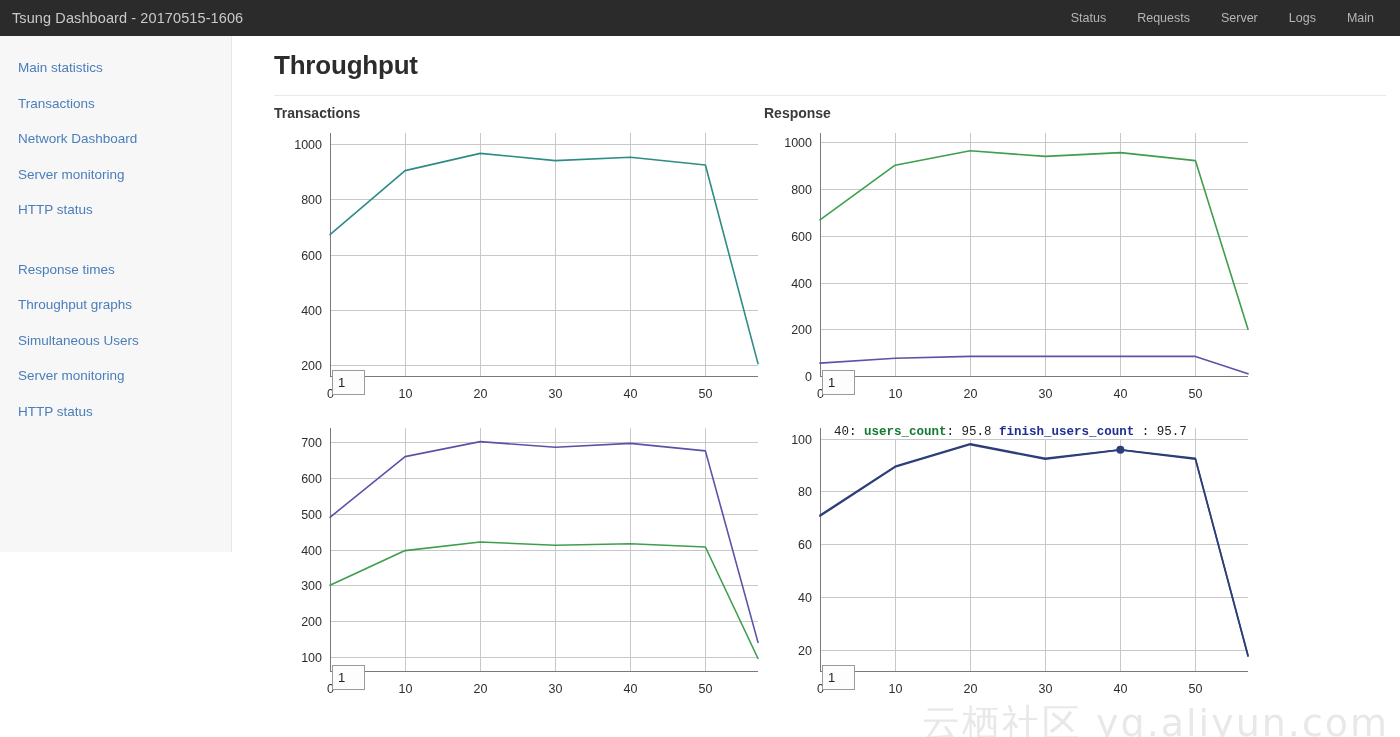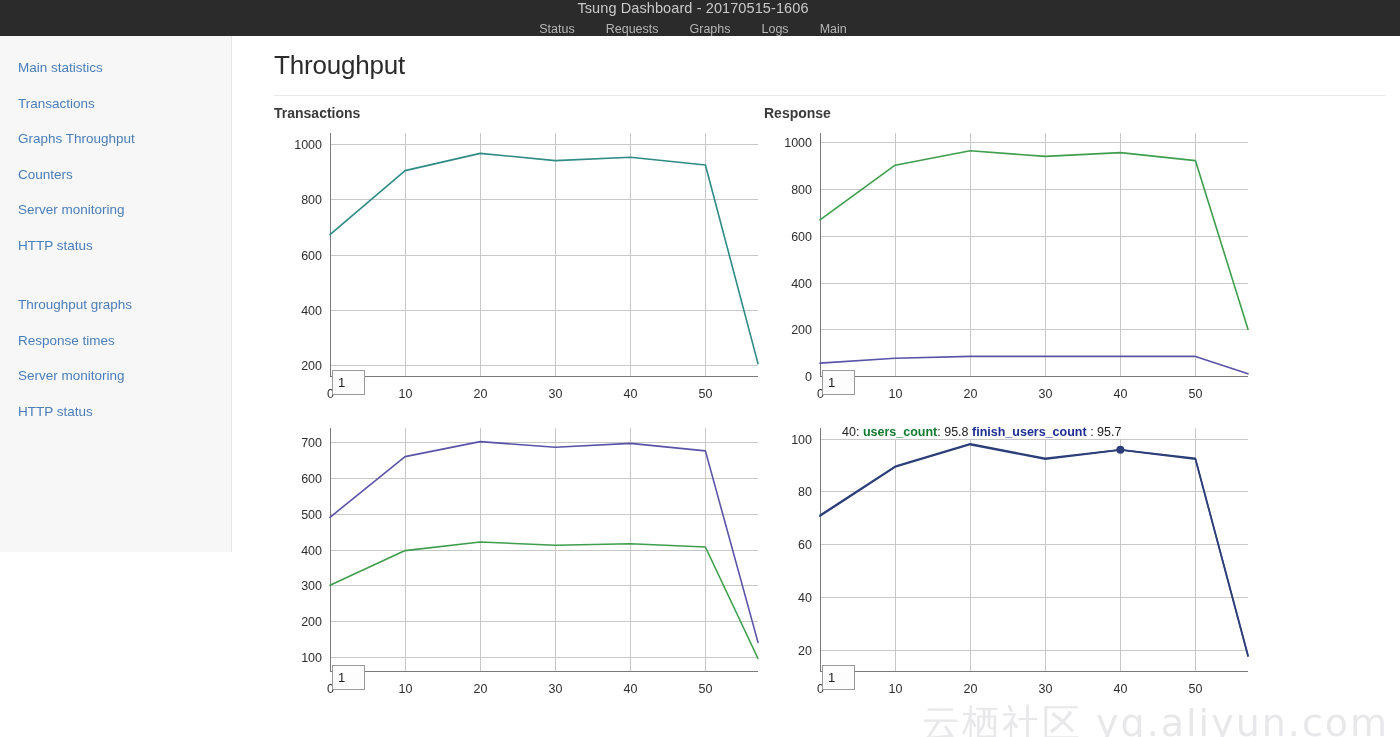--- a/index.html
+++ b/index.html
@@ -15,21 +15,20 @@
   
   #topbar {
     height: 36px;
     background: #2b2b2b;
     display: flex;
     align-items: center;
     justify-content: space-between;
     padding: 0 26px 0 12px;
     position: relative;
     z-index: 20;
-    flex-direction: column;
   }
   #brand {
     color: #c9c9c9;
     font-size: 14.5px;
     letter-spacing: .1px;
     white-space: nowrap;
   }
   #topnav { display: flex; align-items: center; gap: 31px; }
   .topnav-link {
     color: #b5b5b5;
@@ -62,21 +61,21 @@
 
   
   #main {
     flex: 1 1 auto;
     padding: 14px 0 0 42px;
     position: relative;
     min-width: 0;
   }
   #page-title {
     font-size: 26px;
-    font-weight: normal;
+    font-weight: bold;
     color: #2c2c2c;
     margin: 0 9px 14px 0;
     letter-spacing: -.2px;
   }
   #title-rule {
     border-top: 1px solid #e9e9e9;
     margin: 0 14px 10px 0;
   }
 
   #grid {
@@ -139,38 +138,38 @@
   }
 </style>
 </head>
 <body>
 
 <div id="topbar">
   <div id="brand">Tsung Dashboard - 20170515-1606</div>
   <nav id="topnav">
     <a class="topnav-link" href="#">Status</a>
     <a class="topnav-link" href="#">Requests</a>
-    <a class="topnav-link" href="#">Graphs</a>
+    <a class="topnav-link" href="#">Server</a>
     <a class="topnav-link" href="#">Logs</a>
     <a class="topnav-link" href="#">Main</a>
   </nav>
 </div>
 
 <div id="shell">
 
   <aside id="sidebar">
     <a class="side-link" href="#">Main statistics</a>
     <a class="side-link" href="#">Transactions</a>
-    <a class="side-link" href="#">Graphs Throughput</a>
-    <a class="side-link" href="#">Counters</a>
+    <a class="side-link" href="#">Network Dashboard</a>
     <a class="side-link" href="#">Server monitoring</a>
     <a class="side-link" href="#">HTTP status</a>
     <div class="side-gap"></div>
+    <a class="side-link" href="#">Response times</a>
     <a class="side-link" href="#">Throughput graphs</a>
-    <a class="side-link" href="#">Response times</a>
+    <a class="side-link" href="#">Simultaneous Users</a>
     <a class="side-link" href="#">Server monitoring</a>
     <a class="side-link" href="#">HTTP status</a>
   </aside>
 
   <main id="main">
     <h1 id="page-title">Throughput</h1>
     <div id="title-rule"></div>
 
     <div id="grid">
 
@@ -304,21 +303,21 @@
               <text x="356.5" y="275" text-anchor="middle" class="tick-label">40</text>
               <line x1="431.5" y1="10" x2="431.5" y2="253" class="gridline"></line>
               <text x="431.5" y="275" text-anchor="middle" class="tick-label">50</text>
               <line x1="56.5" y1="10" x2="56.5" y2="253" class="axisline"></line>
               <line x1="56" y1="253.5" x2="484" y2="253.5" class="axisline"></line>
               <path d="M56.0 97.2 L131.1 48.3 L206.2 25.8 L281.3 40.4 L356.4 31.7 L431.4 40.4 L484.0 237.2" class="series" stroke="#2d3f7a"></path>
               <path d="M56.0 98.2 L131.1 49.1 L206.2 26.6 L281.3 41.2 L356.4 31.9 L431.4 41.2 L484.0 238.2" class="series" stroke="#2d3f7a"></path>
               <circle cx="356.35087719298247" cy="31.65869565217392" r="4" fill="#2d3f7a"></circle>
             </svg>
           <div class="legend-box" id="legend-3" style="left: 58px; top: 247px;">1</div>
-          <div class="tooltip" id="tooltip-new-users" style="left: 76px; top: 7px;">
+          <div class="tooltip" id="tooltip-new-users" style="left: 68px; top: 7px; font-family: Liberation Mono, monospace;">
             <span>40:</span>
             <span class="tt-k-green">users_count</span><span>:</span>
             <span>95.8</span>
             <span class="tt-k-blue">finish_users_count</span>
             <span>:</span>
             <span>95.7</span>
           </div>
         </div>
       </section>
 

